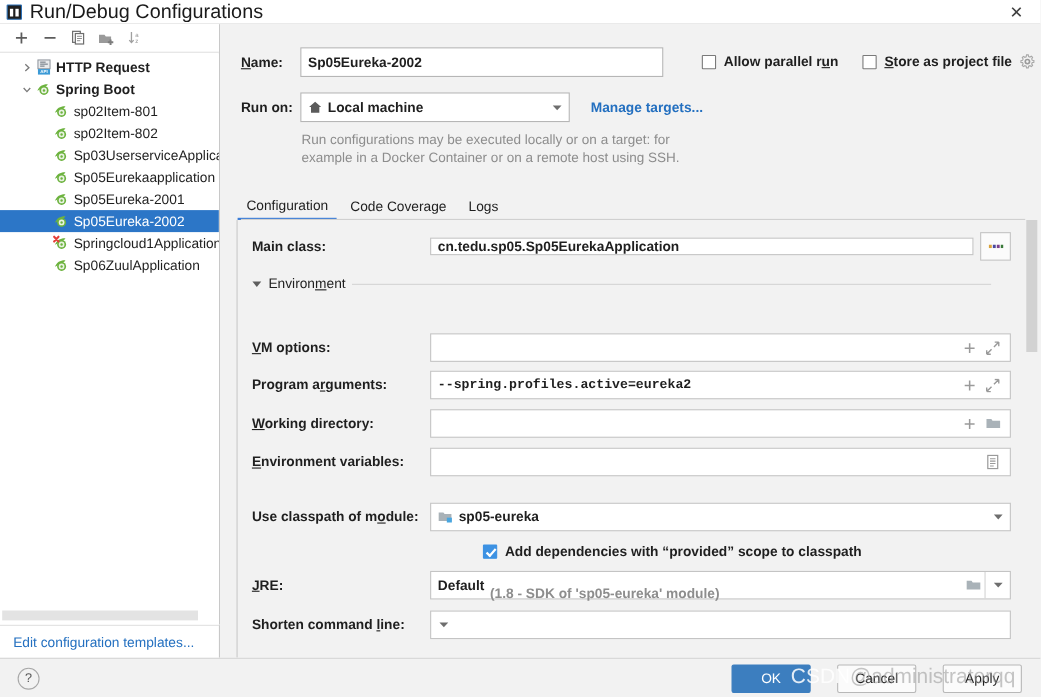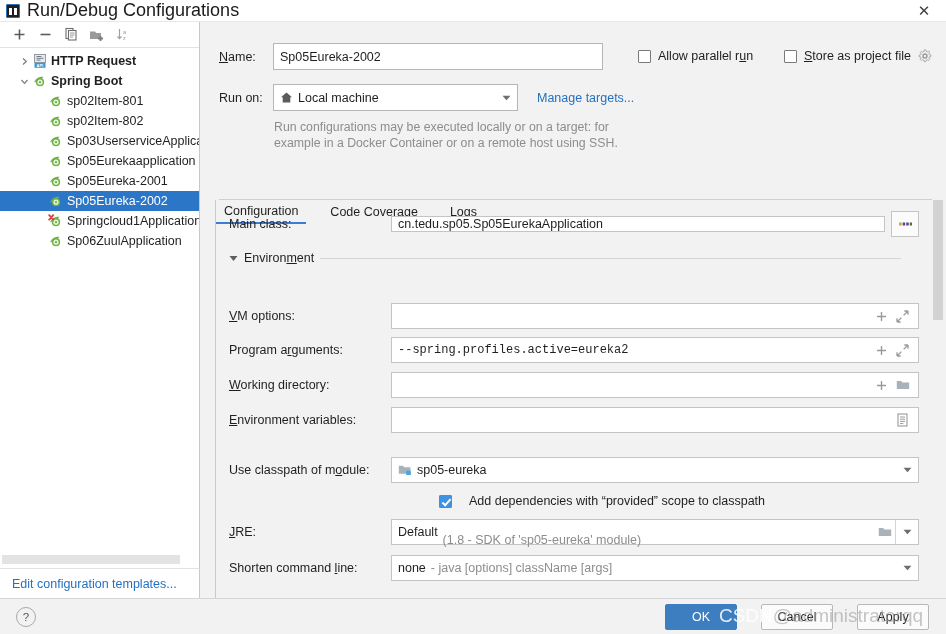--- a/index.html
+++ b/index.html
@@ -86,21 +86,21 @@
     display: flex; align-items: center; padding-left: 12px;
   }
   .linklike { color: #2470c0; font-size: 12.5px; cursor: default; }
 
   
   .rightpanel {
     position: absolute; left: 201px; top: 22px; right: 0; height: 576px;
     background: #f2f2f2; overflow: hidden;
   }
 
-  .row { display: flex; align-items: center; }
+  .row { display: flex; align-items: center; font-weight: bold; }
   .lbl { font-size: 12.5px; color: #1f1f1f; }
   u.mn { text-decoration: underline; }
 
   .field {
     background: #ffffff; border: 1px solid #b6b6b6; height: 26px;
     display: flex; align-items: center; padding: 0 6px; font-size: 12.5px;
   }
   .field.flat { background: #ffffff; border: 1px solid #c4c4c4; }
   .field.combo { background: #ffffff; padding: 0; }
   .combo-txt { flex: 1; padding: 0 6px; display: flex; align-items: center; gap: 5px; overflow: hidden; white-space: nowrap; }
@@ -115,21 +115,21 @@
     display: inline-block; flex: 0 0 auto; border-radius: 1px;
   }
   .cbox.on { background: #3d92e3; border-color: #3d92e3; position: relative; }
   .cbox.on::after {
     content: ""; position: absolute; left: 4px; top: 1px; width: 3px; height: 7px;
     border: solid #ffffff; border-width: 0 2px 2px 0; transform: rotate(42deg);
   }
 
   .hint { color: #8d8d8d; font-size: 12.3px; line-height: 16px; }
 
-  .tabs { display: flex; align-items: flex-end; gap: 16px; height: 26px; margin-top: 24px; }
+  .tabs { display: flex; align-items: flex-end; gap: 4px; height: 26px; }
   .tab {
     padding: 0 8px; height: 24px; display: flex; align-items: center;
     font-size: 12.5px; cursor: default; color: #1f1f1f;
   }
   .tab.active { border-bottom: 2px solid #3b7dd8; }
   .tabline {
     position: absolute; left: 18px; right: 14px; height: 1px; background: #d0d0d0;
   }
 
   .envhdr { display: flex; align-items: center; gap: 6px; }
@@ -549,21 +549,21 @@
           <span>sp05-eureka</span>
         </div>
         <div class="combo-arrow">
           <svg width="9" height="6" viewBox="0 0 9 6">
               <path d="M0.5 0.8h8L4.5 5.2z" fill="#6e6e6e"></path>
             </svg>
         </div>
       </div>
     </div>
 
-    <div class="row" style="position:absolute; left:190px; top:472px; gap:17px;padding-left:48px;">
+    <div class="row" style="position:absolute; left:190px; top:472px; gap:7px;padding-left:48px;">
       <span class="cbox on"></span>
       <span class="lbl">Add dependencies with “provided” scope to classpath</span>
     </div>
 
     <div class="row" style="position:absolute; left:28px; top:497px;">
       <div class="lbl" style="width:162px;"><u class="mn">J</u>RE:</div>
       <div class="field combo flat" style="width:528px; height:26px;">
         <div class="combo-txt">
           <span>Default</span>
           <span style="color:#8d8d8d;margin-top:15px;">(1.8 - SDK of 'sp05-eureka' module)</span>
@@ -577,24 +577,20 @@
           <svg width="9" height="6" viewBox="0 0 9 6">
               <path d="M0.5 0.8h8L4.5 5.2z" fill="#6e6e6e"></path>
             </svg>
         </div>
       </div>
     </div>
 
     <div class="row" style="position:absolute; left:28px; top:533px;">
       <div class="lbl" style="width:162px;">Shorten command <u class="mn">l</u>ine:</div>
       <div class="field combo flat" style="width:528px; height:26px;">
-        <div class="combo-txt">
-          <span>none</span>
-          <span style="color:#8d8d8d;">- java [options] className [args]</span>
-        </div>
         <div class="combo-arrow">
           <svg width="9" height="6" viewBox="0 0 9 6">
               <path d="M0.5 0.8h8L4.5 5.2z" fill="#6e6e6e"></path>
             </svg>
         </div>
       </div>
     </div>
   </div>
 
   <div class="btnbar">

